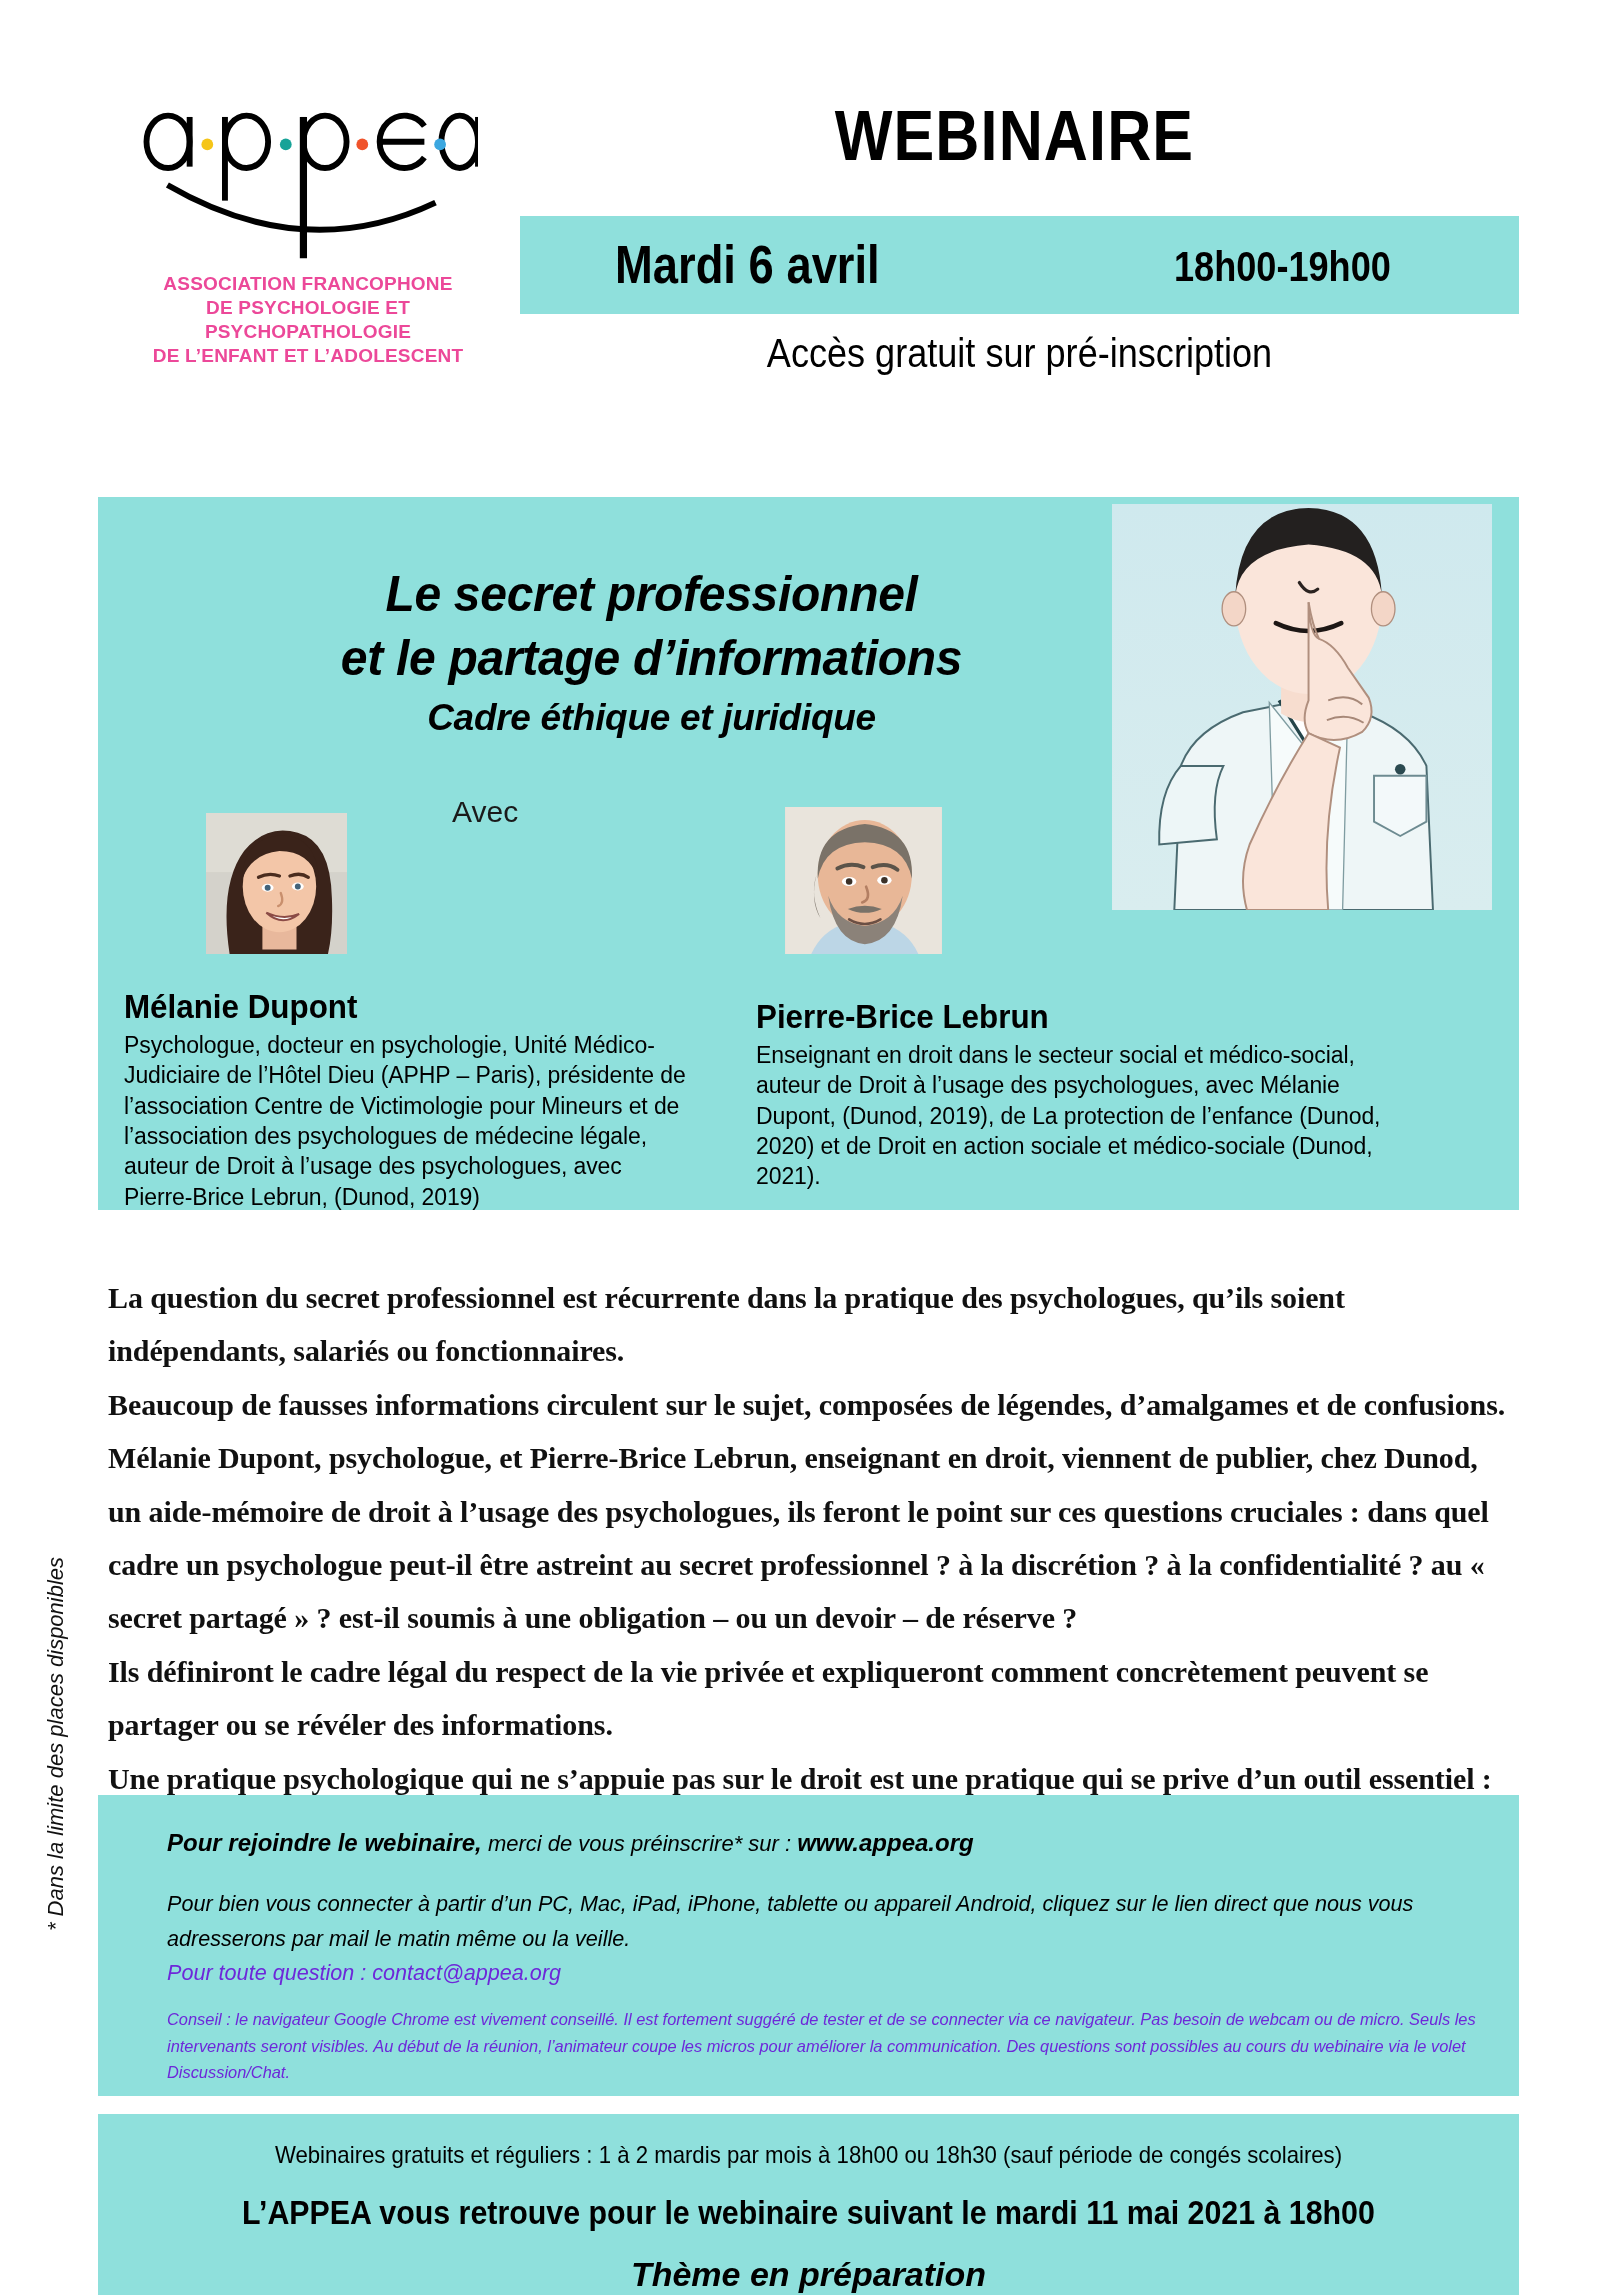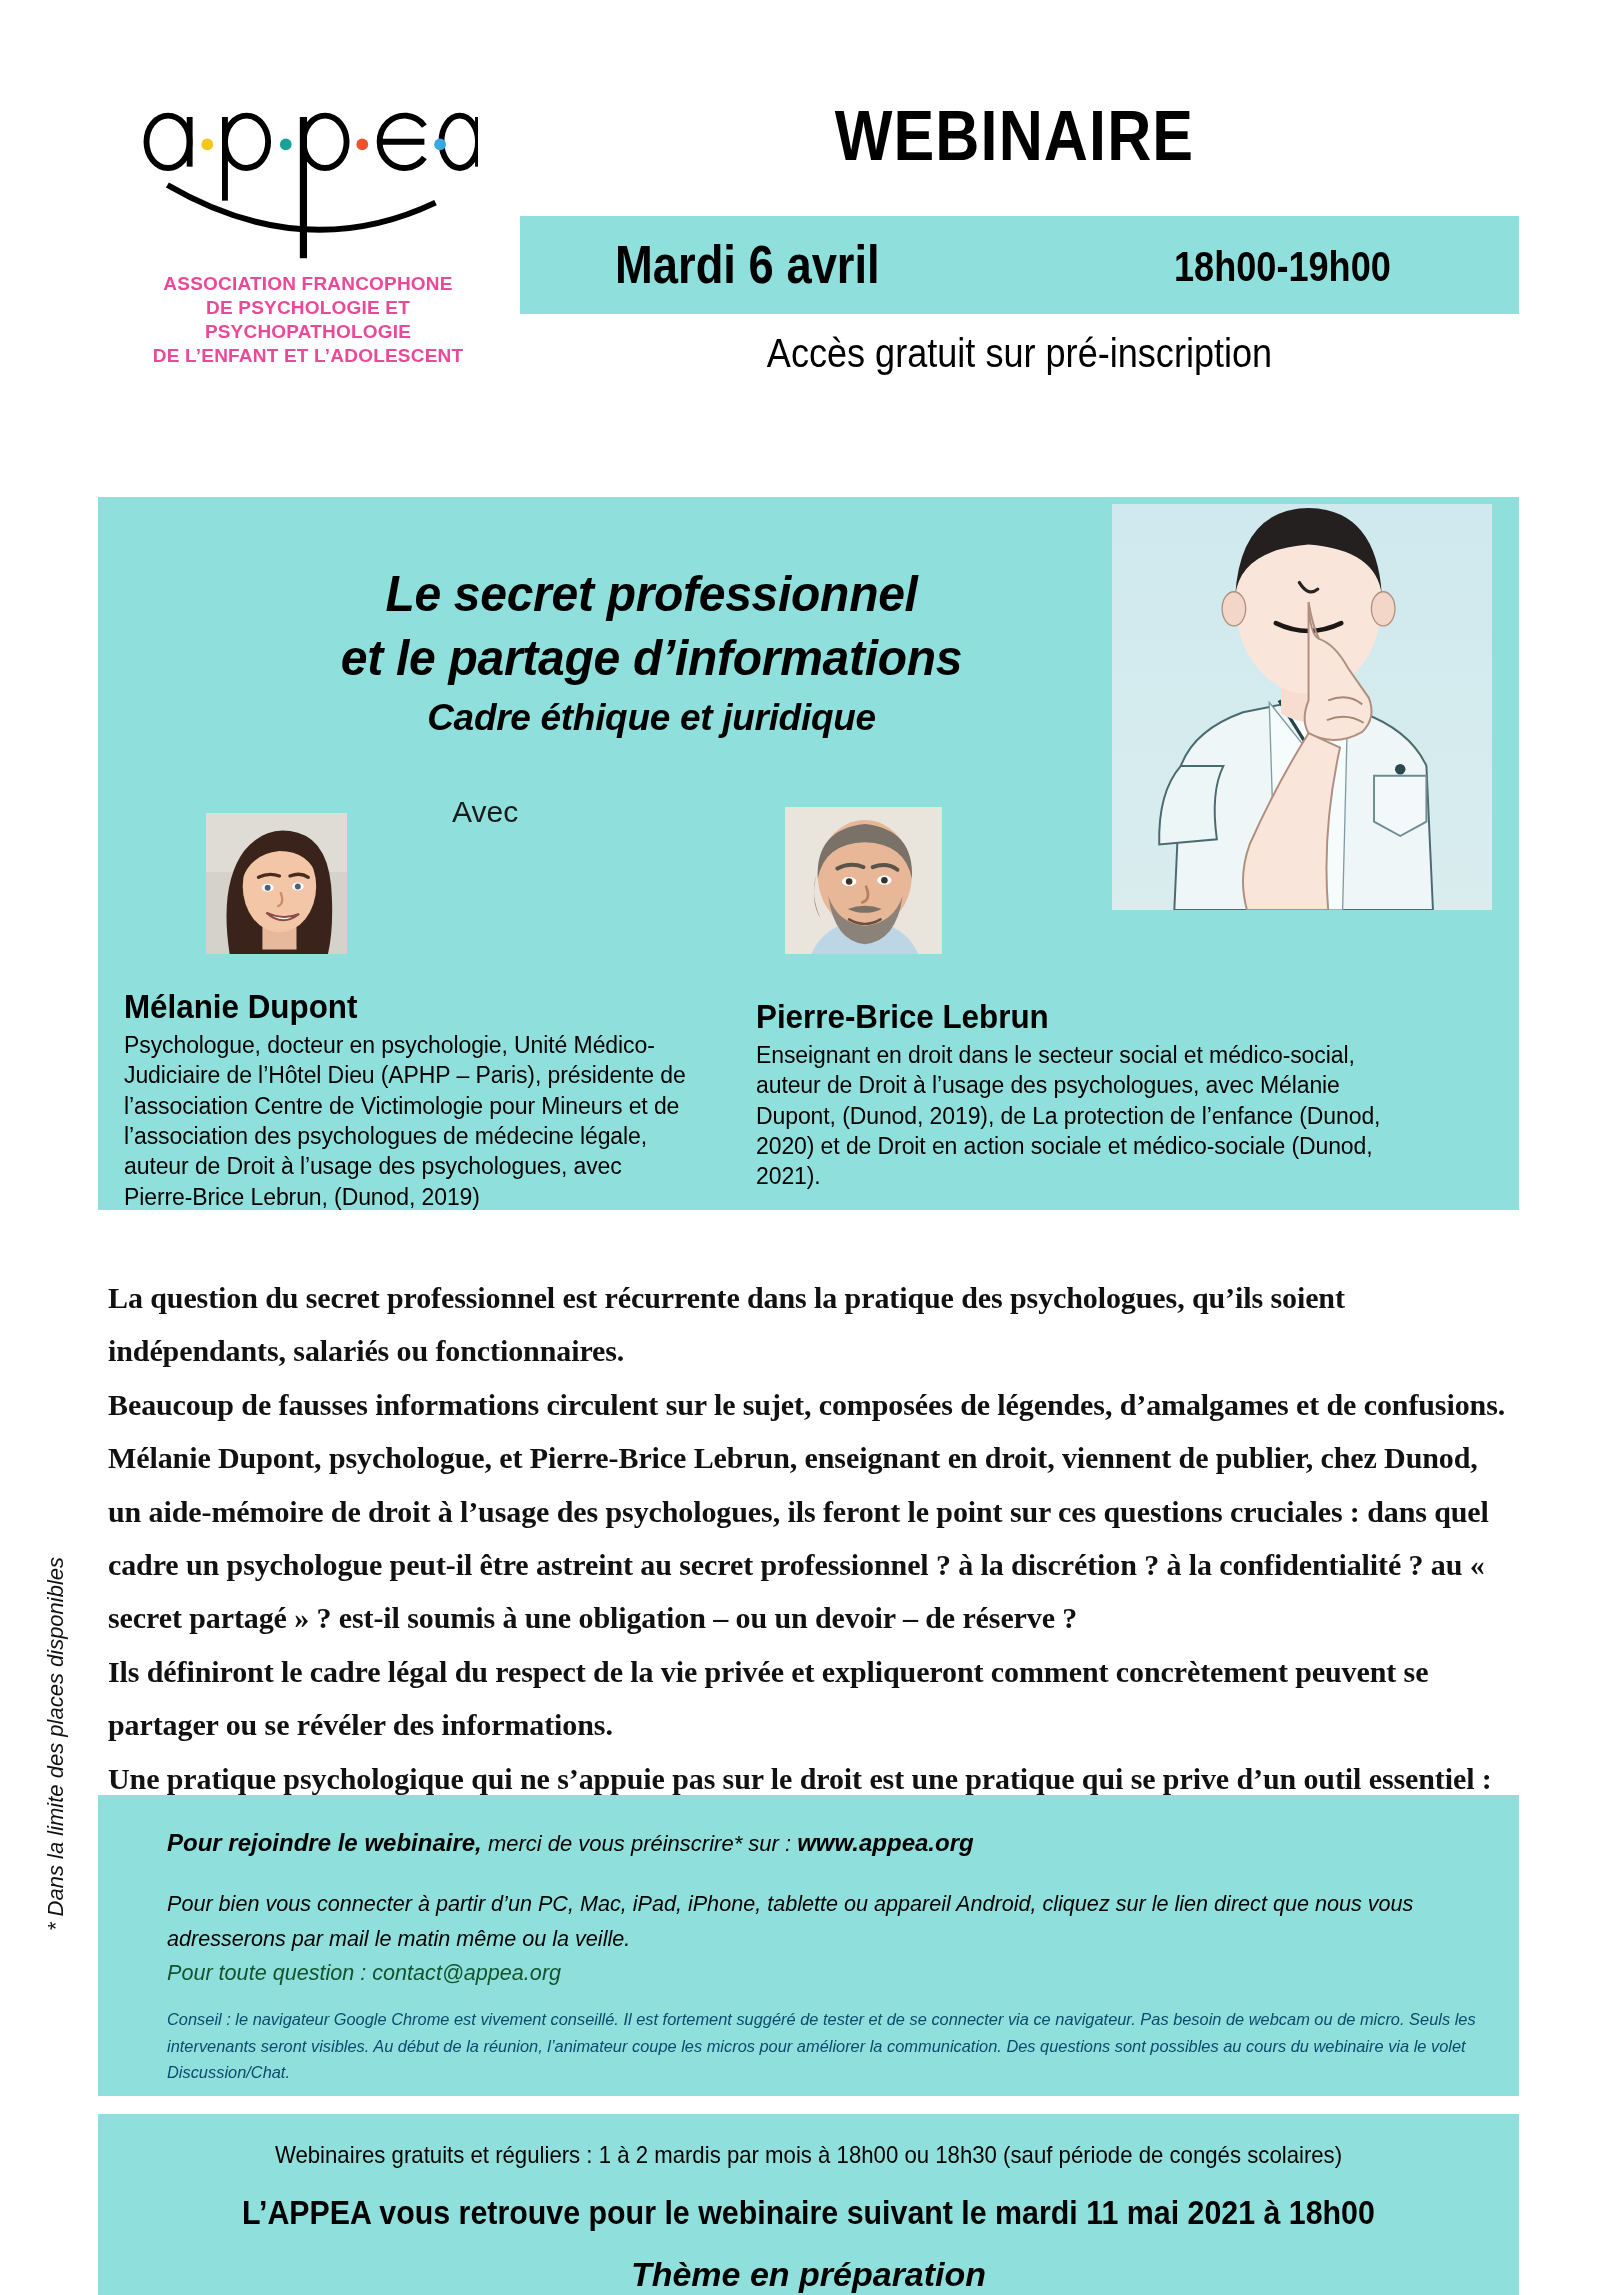--- a/index.html
+++ b/index.html
@@ -268,32 +268,32 @@
     line-height: 1.62;
     color: #000;
   }
   .reg-contact {
     position: absolute;
     left: 69px;
     top: 165px;
     font-family: "Liberation Sans", sans-serif;
     font-style: italic;
     font-size: 21.6px;
-    color: #14532d;
+    color: #6d28d9;
   }
   .reg-conseil {
     position: absolute;
     left: 69px;
     top: 211px;
     width: 1309px;
     font-family: "Liberation Sans", sans-serif;
     font-style: italic;
     font-size: 16.4px;
     line-height: 1.62;
-    color: #0c4a6e;
+    color: #6d28d9;
   }
 
   
   .footer-box {
     position: absolute;
     left: 98px;
     top: 2114px;
     width: 1421px;
     height: 182px;
     background: #8fe0dc;

